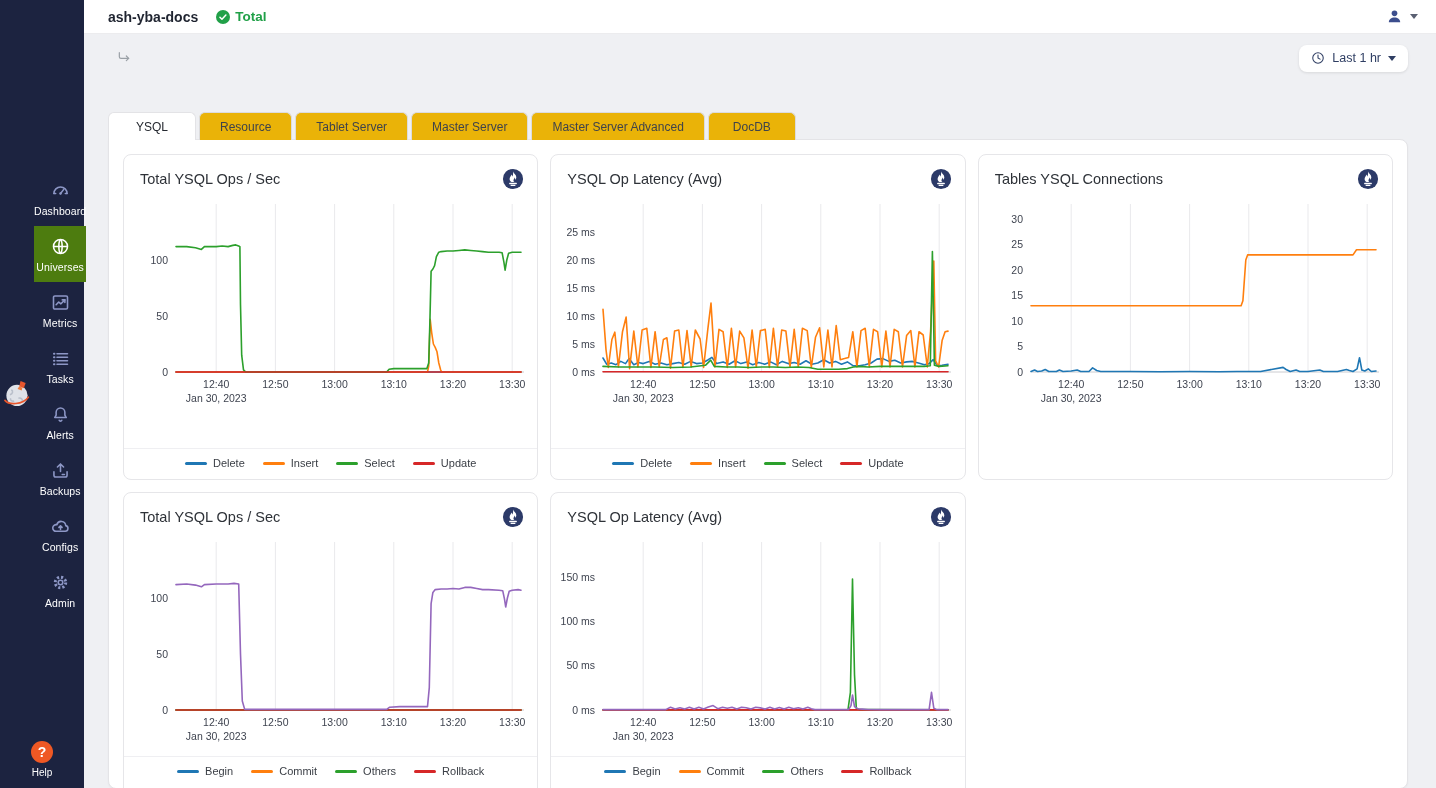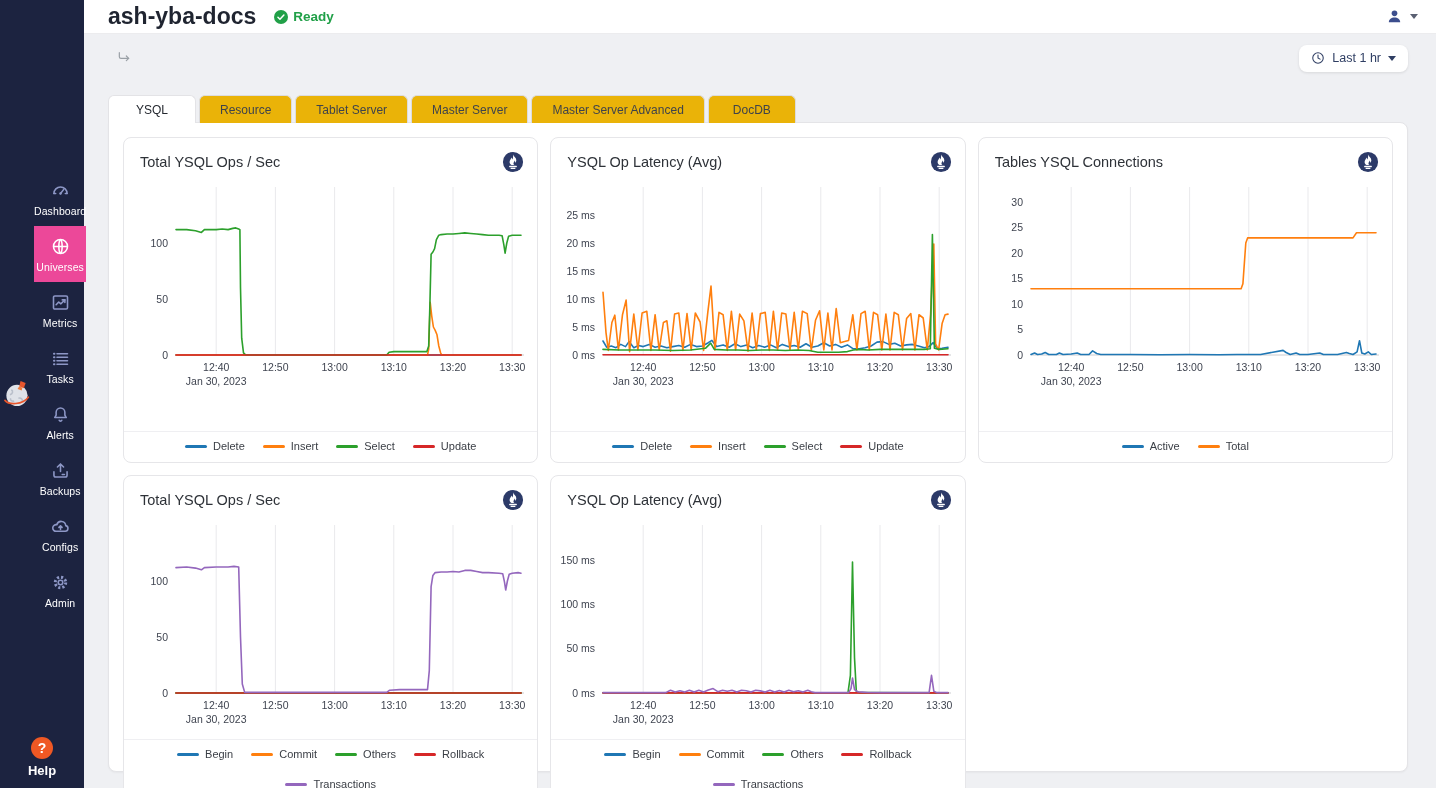--- a/index.html
+++ b/index.html
@@ -4,45 +4,45 @@
 <style>
   * { margin:0; padding:0; box-sizing:border-box; }
   html,body { width:1436px; height:788px; overflow:hidden; font-family:"Liberation Sans", sans-serif; background:#eff0f3; }
   .app { display:flex; width:100%; height:100%; }
 
   
   .sidebar { width:84px; background:#1c2340; color:#fff; display:flex; flex-direction:row; flex:none; position:relative;align-items:center; }
   .logo { height:54px; display:flex; align-items:center; justify-content:center; }
   .nav-item { display:flex; flex-direction:column; align-items:center; gap:4px; padding:10px 0 9px; cursor:pointer; color:#8d97c6; }
   .nav-item .lbl { font-size:10.5px; color:#ffffff; letter-spacing:.1px; }
-  .nav-item.active { background:#ec4899; color:#ffffff; }
+  .nav-item.active { background:#4d7c0f; color:#ffffff; }
   .nav-item svg { width:21px; height:21px; }
   .help-block { position:absolute; bottom:10px; left:0; width:100%; display:flex; flex-direction:column; align-items:center; gap:4px; cursor:pointer; }
   .help-circle { width:22px; height:22px; border-radius:50%; background:#ef5824; color:#fff; font-weight:bold; font-size:14px; display:flex; align-items:center; justify-content:center; }
-  .help-block .lbl { font-size:13px; color:#fff;font-weight:bold; }
+  .help-block .lbl { font-size:10px; color:#fff; }
 
   
   .main { flex:1; display:flex; flex-direction:column; min-width:0; }
   .topbar { height:34px; background:#fff; display:flex; align-items:center; padding:0 18px 0 24px; border-bottom:1px solid #ececee; flex:none; }
-  .uni-title { font-size:23px; font-weight:bold; color:#1f2430; }
+  .uni-title { font-size:14px; font-weight:bold; color:#1f2430; }
   .ready-badge { display:flex; align-items:center; gap:5px; margin-left:18px; color:#21a048; font-weight:bold; font-size:13.5px; }
   .user-area { margin-left:auto; display:flex; align-items:center; gap:7px; color:#3c4e8d; cursor:pointer; }
   .caret { width:0; height:0; border-left:4px solid transparent; border-right:4px solid transparent; border-top:5px solid #5a6072; }
 
   .content { flex:1; padding:5px 28px 0 24px; overflow:hidden; }
 
   .toolbar-row { display:flex; align-items:center; margin-top:3px; height:32px; }
   .return-icon { color:#9aa0a6; margin:0 12px 0 8px; }
   .segmented { background:#fff; border-radius:8px; box-shadow:0 1px 3px rgba(0,0,0,.1); display:flex; align-items:stretch; height:27px; font-size:12px; overflow:hidden; }
   .seg-label { display:flex; align-items:center; padding:0 18px; color:#9a9ea6; }
   .seg { display:flex; align-items:center; padding:0 18px; color:#3a3f49; border-left:1px solid #f1f1f3; cursor:pointer; }
   .seg.active { background:#e6eefc; color:#3a6bdd; }
   .time-pill { margin-left:auto; background:#fff; border-radius:8px; box-shadow:0 1px 3px rgba(0,0,0,.1); height:27px; padding:0 12px; display:flex; align-items:center; gap:7px; font-size:12.5px; color:#2f3e63; cursor:pointer; }
 
-  .metric-tabs { display:flex; margin-top:21px; position:relative; z-index:2; }
+  .metric-tabs { display:flex; margin-top:38px; position:relative; z-index:2; }
   .mtab { min-width:88px; text-align:center; padding:7px 20px 6px; font-size:12px; color:#3f434b; background:#eab308; border:1px solid #dcdcde; border-bottom:none; border-radius:6px 6px 0 0; margin-right:3px; cursor:pointer; }
   .mtab.active { background:#fff; color:#24282f; border-color:#e3e3e6; }
 
   .panel { background:#fff; border:1px solid #e4e4e7; border-radius:0 8px 8px 8px; margin-top:-1px; padding:14px; height:650px; box-shadow:0 1px 2px rgba(0,0,0,.04); }
   .charts-grid { display:grid; grid-template-columns:repeat(3,1fr); gap:12px; }
   .chart-card { background:#fff; border:1px solid #e6e6e9; border-radius:8px; height:326px; display:flex; flex-direction:column; overflow:hidden; }
   .card-head { display:flex; align-items:center; justify-content:space-between; padding:13px 13px 2px 16px; flex:none; }
   .card-title { font-size:14.5px; color:#2e3238; }
   .prom-btn { width:22px; height:22px; cursor:pointer; flex:none; }
   svg.plot { flex:none; margin:4px 6px 0 8px; }
@@ -136,21 +136,21 @@
   </aside>
 
   <div class="main">
     <header class="topbar">
       <span class="uni-title">ash-yba-docs</span>
       <span class="ready-badge">
         <svg width="14" height="14" viewBox="0 0 16 16">
           <circle cx="8" cy="8" r="8" fill="#21a048"></circle>
           <path d="M4.5 8.2l2.3 2.3 4.5-4.8" stroke="#fff" stroke-width="1.7" fill="none" stroke-linecap="round" stroke-linejoin="round"></path>
         </svg>
-        <span>Ready</span>
+        <span>Total</span>
       </span>
       <span class="user-area">
         <svg width="17" height="17" viewBox="0 0 24 24">
           <circle cx="12" cy="7.5" r="4" fill="#3c4e8d"></circle>
           <path d="M4 20c0-4 3.6-6.5 8-6.5s8 2.5 8 6.5z" fill="#3c4e8d"></path>
         </svg>
         <span class="caret"></span>
       </span>
     </header>
 
@@ -320,30 +320,20 @@
                 <text class="tick" x="84.2" y="192" text-anchor="middle">12:40</text>
                 <text class="tick" x="84.2" y="206" text-anchor="middle">Jan 30, 2023</text>
                 <text class="tick" x="143.4" y="192" text-anchor="middle">12:50</text>
                 <text class="tick" x="202.6" y="192" text-anchor="middle">13:00</text>
                 <text class="tick" x="261.8" y="192" text-anchor="middle">13:10</text>
                 <text class="tick" x="321.0" y="192" text-anchor="middle">13:20</text>
                 <text class="tick" x="380.2" y="192" text-anchor="middle">13:30</text>
                 <polyline points="44.0,175.5 47.6,174.0 50.5,175.5 54.7,175.0 58.2,173.5 61.8,175.5 69.4,175.5 72.4,174.0 76.0,175.5 84.2,175.0 90.2,174.0 93.7,175.5 102.0,175.5 105.6,171.9 109.7,174.5 113.8,175.5 143.4,175.5 173.0,175.7 202.6,175.5 232.2,175.7 250.0,175.5 273.6,175.5 296.1,171.4 299.1,173.5 303.2,175.5 309.1,174.0 312.7,175.5 321.0,175.5 332.8,174.0 336.4,175.5 350.6,175.5 359.4,173.5 362.4,174.5 366.0,175.5 370.1,172.9 372.5,161.7 374.8,174.0 377.8,175.0 381.3,172.9 384.3,175.5 389.0,175.0" fill="none" stroke="#1f77b4" stroke-width="1.6" stroke-linejoin="round" stroke-linecap="round"></polyline>
                 <polyline points="44.0,109.8 254.1,109.8 255.9,104.7 258.8,64.0 260.6,58.9 364.2,58.9 366.0,58.9 369.5,53.8 389.0,53.8" fill="none" stroke="#ff7f0e" stroke-width="1.6" stroke-linejoin="round" stroke-linecap="round"></polyline>
               </svg>
-            <div class="legend">
-                <span class="legend-item">
-                  <span class="swatch" style="background: rgb(31, 119, 180);"></span>
-                  <span>Active</span>
-                </span>
-                <span class="legend-item">
-                  <span class="swatch" style="background: rgb(255, 127, 14);"></span>
-                  <span>Total</span>
-                </span>
-              </div>
           </div>
 
           <div class="chart-card">
             <div class="card-head">
               <span class="card-title">Total YSQL Ops / Sec</span>
               <span class="prom-btn"><svg width="22" height="22" viewBox="0 0 24 24">
                     <circle cx="12" cy="12" r="11" fill="#2c3a68"></circle>
                     <path fill="#fff" d="M12 3.8c.9 2.4 3.6 3.3 3.6 6.2 0 1.3-.5 2.3-1.2 2.9.2-1-.1-2-.8-2.6.1 1.5-1.1 2-1.1 3.3 0 .8.4 1.4 1.1 1.7H10.4c-1.3-.7-2.1-1.9-2.1-3.4 0-2.1 1.6-2.9 1.8-4.8.6.6 1 1.4.9 2.3 1-.9 1.4-3.6 1-5.6z"></path>
                     <rect x="7.8" y="16.2" width="8.4" height="1.4" rx=".5" fill="#fff"></rect>
                     <rect x="9.3" y="18.4" width="5.4" height="1.3" rx=".5" fill="#fff"></rect>

